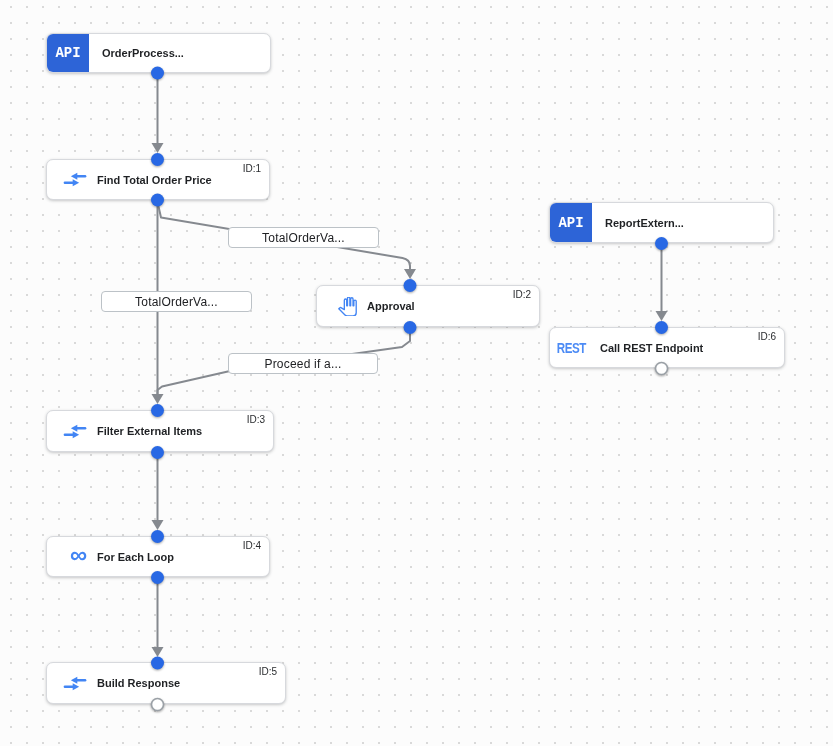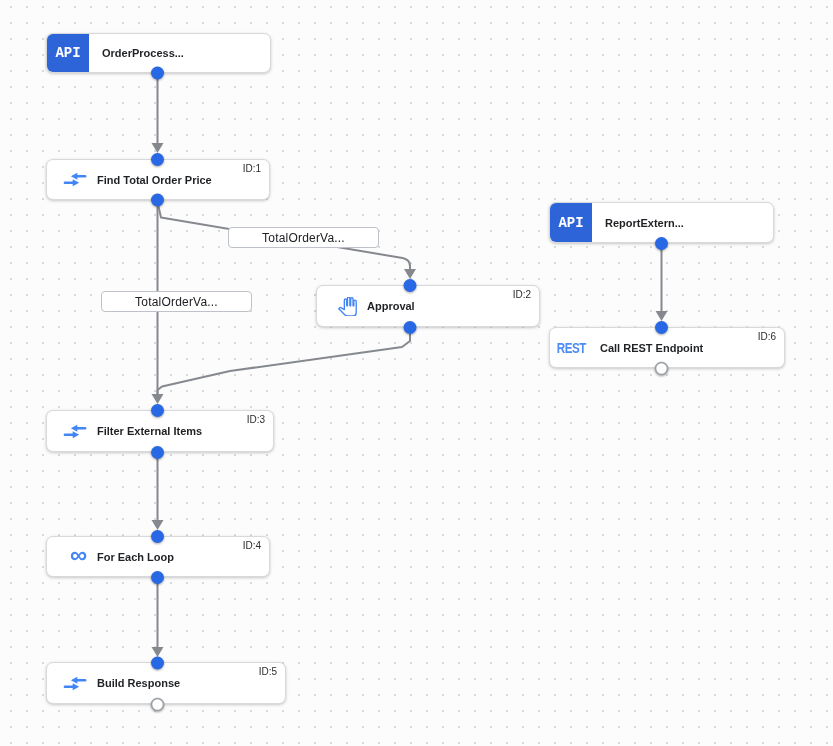--- a/index.html
+++ b/index.html
@@ -153,14 +153,15 @@
         </g>
         <polygon fill="#4285f4" points="10.5,8.8 17.5,12.5 10.5,16.2"></polygon>
         <polygon fill="#4285f4" points="15.5,1.8 8.5,5.5 15.5,9.2"></polygon>
       </svg>
     </span>
     <span class="title">Build Response</span>
   </div>
 
   <div class="edge-label" style="left:228px;top:227px;width:151px;height:21px">TotalOrderVa...</div>
   <div class="edge-label" style="left:101px;top:291px;width:151px;height:21px">TotalOrderVa...</div>
+  <div class="edge-label" style="left:228px;top:353px;width:150px;height:21px">Proceed if a...</div>
 
 </div>
 
 </body></html>

